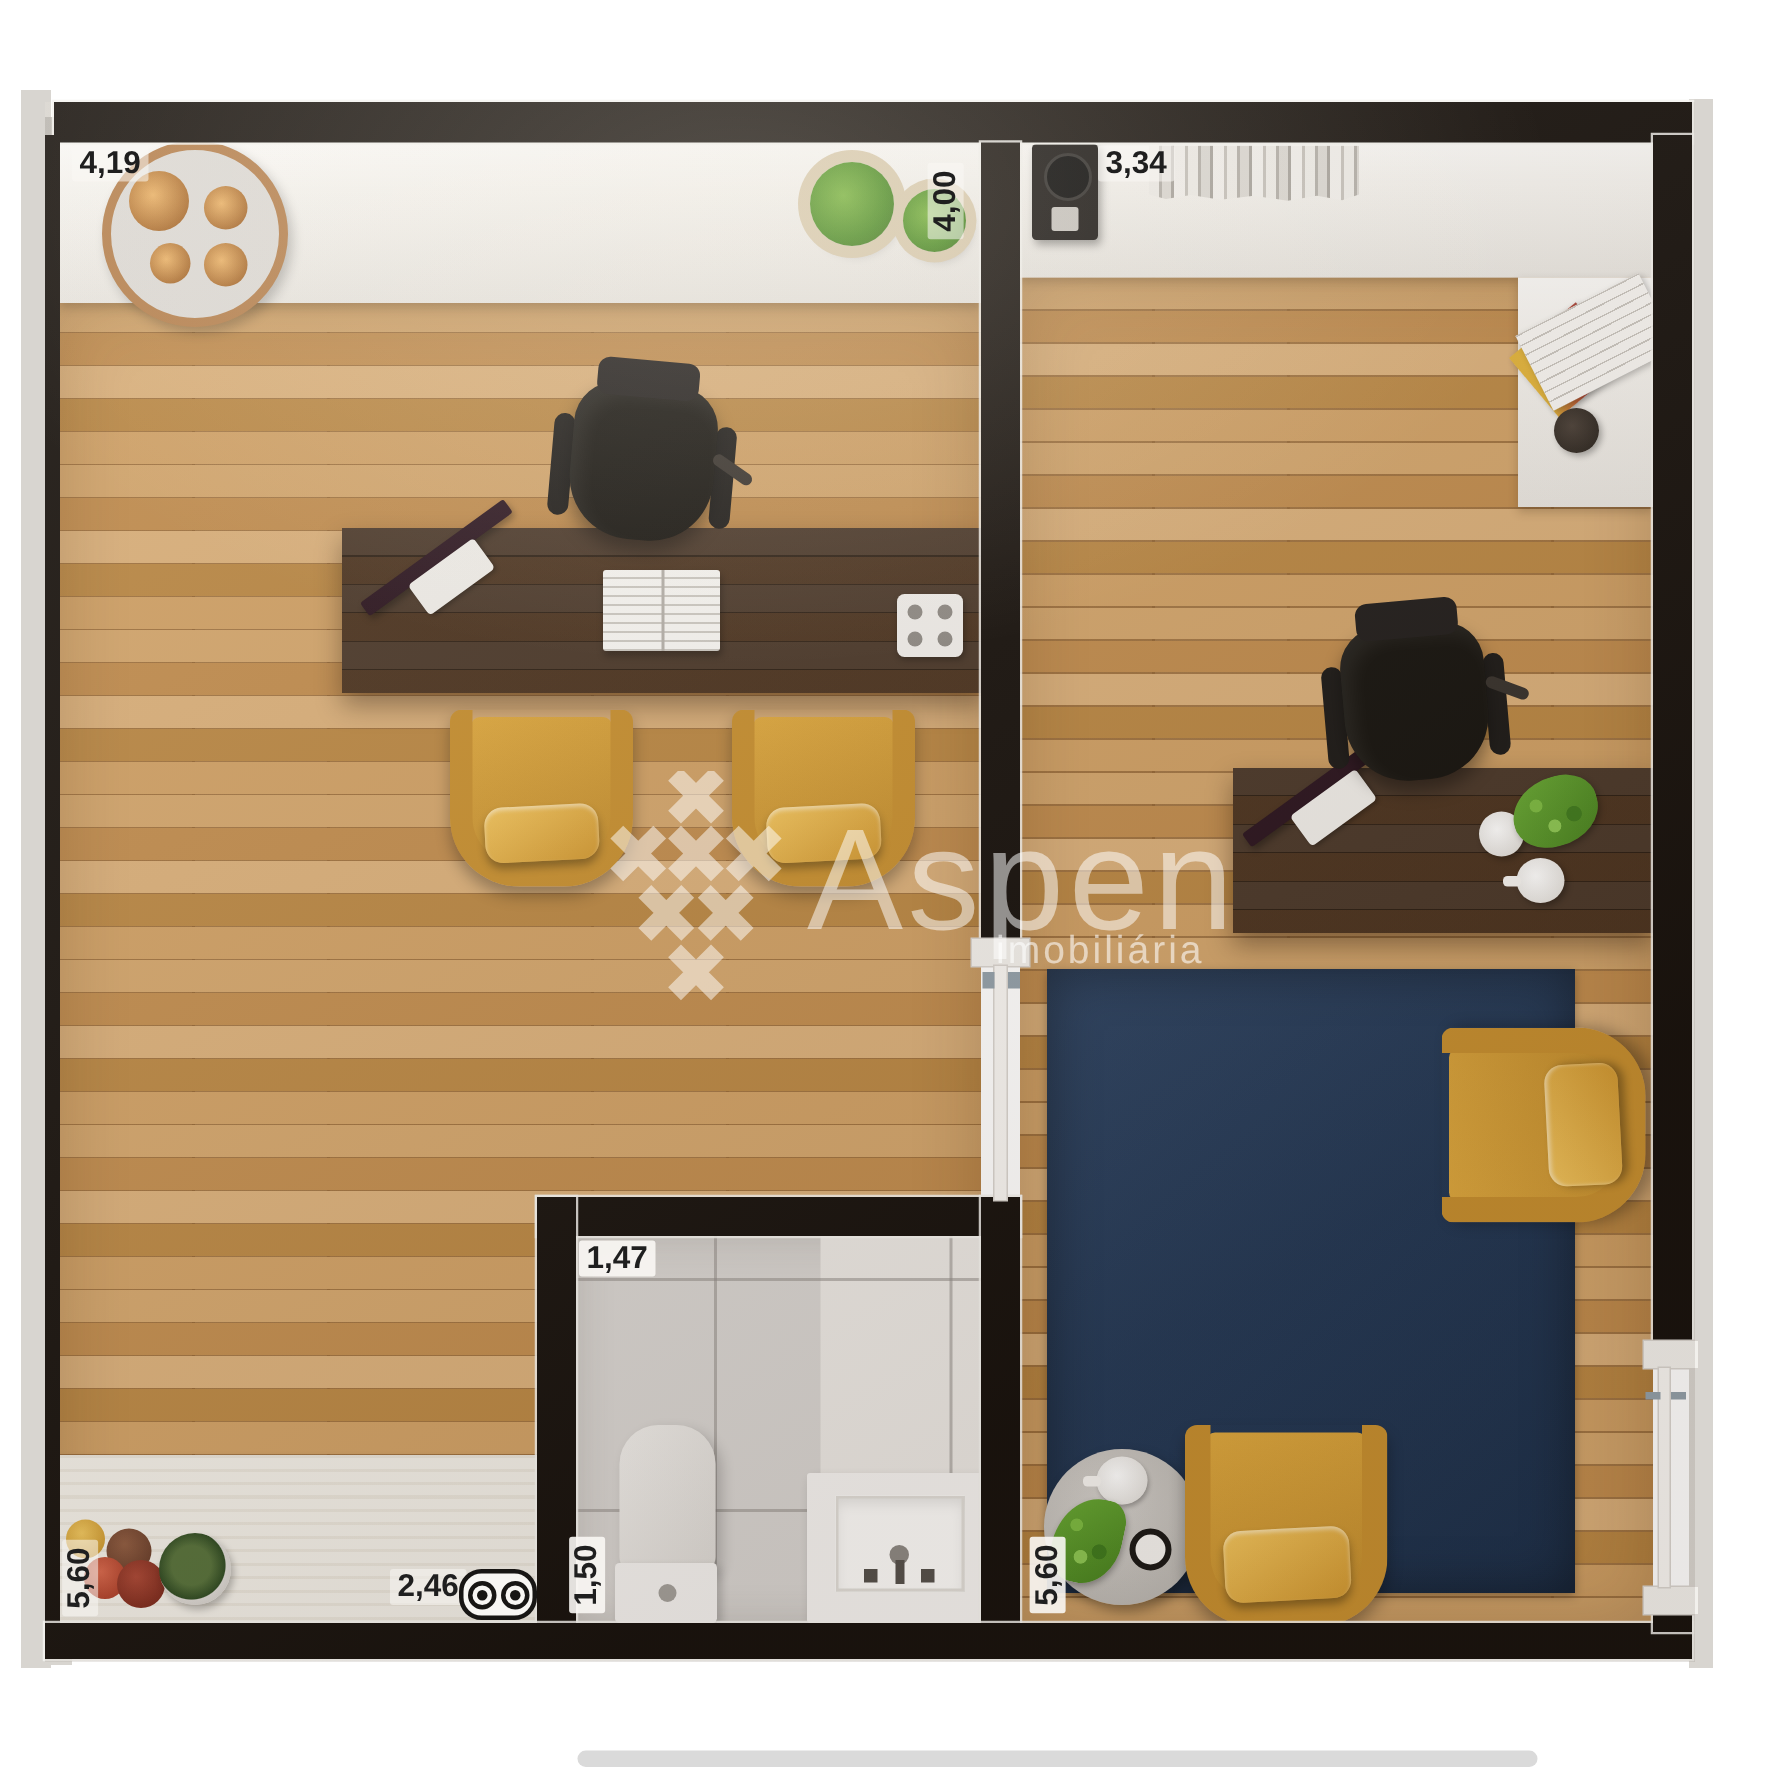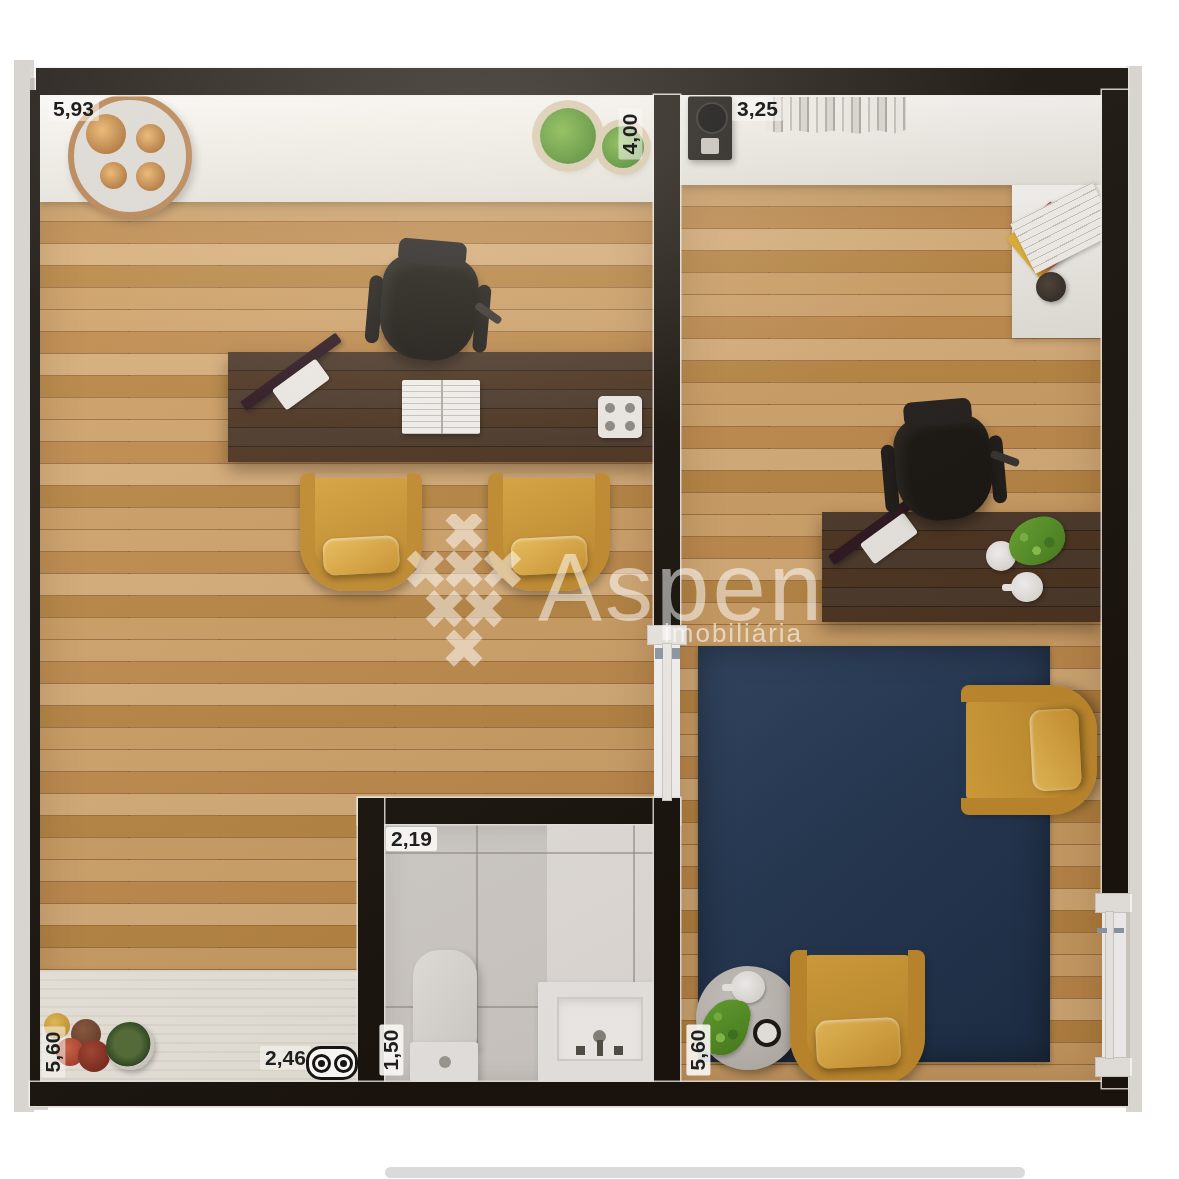--- a/index.html
+++ b/index.html
@@ -282,24 +282,24 @@
   <div class="leaf" style="left:663px;top:644px;width:8px;height:156px;"></div>
   <div class="hinge" style="left:655px;top:648px;width:8px;height:11px;"></div>
   <div class="hinge" style="left:672px;top:648px;width:8px;height:11px;"></div>
 
   <div class="jamb" style="left:1096px;top:894px;width:36px;height:18px;"></div>
   <div class="jamb" style="left:1096px;top:1058px;width:36px;height:18px;"></div>
   <div class="leaf" style="left:1106px;top:912px;width:7px;height:146px;"></div>
   <div class="hinge" style="left:1097px;top:928px;width:10px;height:5px;"></div>
   <div class="hinge" style="left:1114px;top:928px;width:10px;height:5px;"></div>
 
-  <div class="lbl bare" style="left:48px;top:97px;">5,93</div>
+  <div class="lbl bare" style="left:48px;top:97px;">4,19</div>
   <div class="lbl bare lbl-v" style="left:605px;top:122px;">4,00</div>
-  <div class="lbl bare" style="left:732px;top:97px;">3,25</div>
-  <div class="lbl" style="left:386px;top:827px;">2,19</div>
+  <div class="lbl bare" style="left:732px;top:97px;">3,34</div>
+  <div class="lbl" style="left:386px;top:827px;">1,47</div>
   <div class="lbl lbl-v" style="left:366px;top:1038px;">1,50</div>
   <div class="lbl bare" style="left:260px;top:1046px;">2,46</div>
   <div class="cooktop" style="left:306px;top:1046px;">
       <i></i>
       <i></i>
     </div>
   <div class="lbl bare lbl-v" style="left:28px;top:1040px;">5,60</div>
   <div class="lbl lbl-v" style="left:673px;top:1038px;">5,60</div>
 
   <div id="light"></div>

